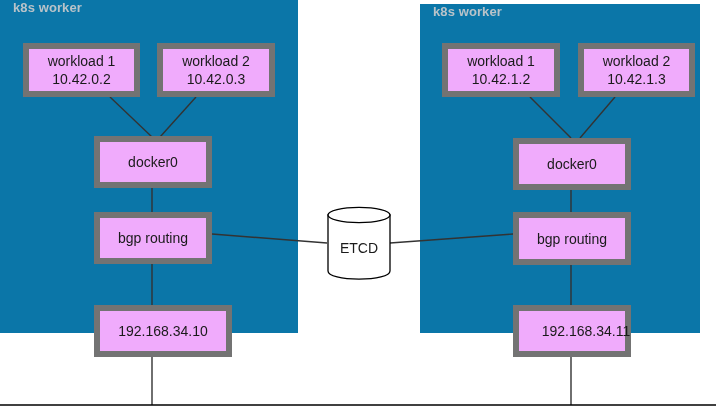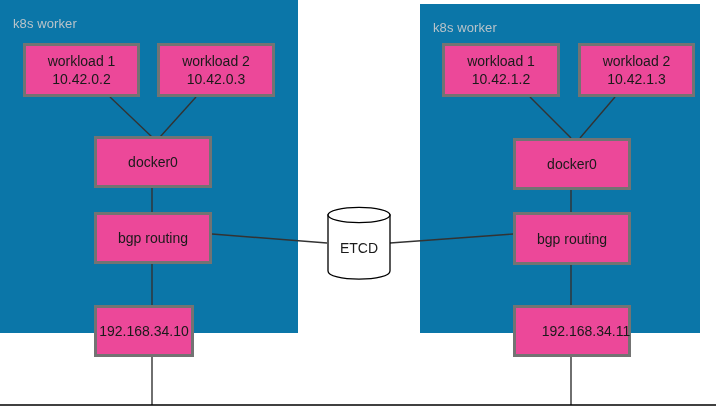--- a/index.html
+++ b/index.html
@@ -19,31 +19,32 @@
     overflow: hidden;
   }
   .zone {
     position: absolute;
     background: #0b76a8;
     box-sizing: border-box;
   }
   .zone-label {
     position: absolute;
     left: 13px;
-    top: 16px;
+    top: 0;
     font-size: 13px;
     line-height: 16px;
     color: #b9c3c9;
     white-space: nowrap;
     letter-spacing: 0.1px;
+    font-weight: bold;
   }
   .node {
     position: absolute;
-    background: #ec4899;
-    border: 3px solid #737373;
+    background: #f0abfc;
+    border: 6px solid #737373;
     box-sizing: border-box;
     display: flex;
     flex-direction: column;
     align-items: center;
     justify-content: center;
     color: #1a1a1a;
     font-size: 14px;
     line-height: 18px;
     text-align: center;
     white-space: nowrap;
@@ -122,21 +123,21 @@
   </div>
 
   <div class="node" style="left:94px; top:136px; width:118px; height:52px;">
     <span>docker0</span>
   </div>
 
   <div class="node" style="left:94px; top:212px; width:118px; height:52px;">
     <span>bgp routing</span>
   </div>
 
-  <div class="node" style="left:94px; top:305px; width:100px; height:52px;">
+  <div class="node" style="left:94px; top:305px; width:138px; height:52px;">
     <span>192.168.34.10</span>
   </div>
 
   <div class="node" style="left:442px; top:43px; width:118px; height:54px;">
     <span>workload 1</span>
     <span class="line2">10.42.1.2</span>
   </div>
 
   <div class="node" style="left:578px; top:43px; width:117px; height:54px;">
     <span>workload 2</span>

